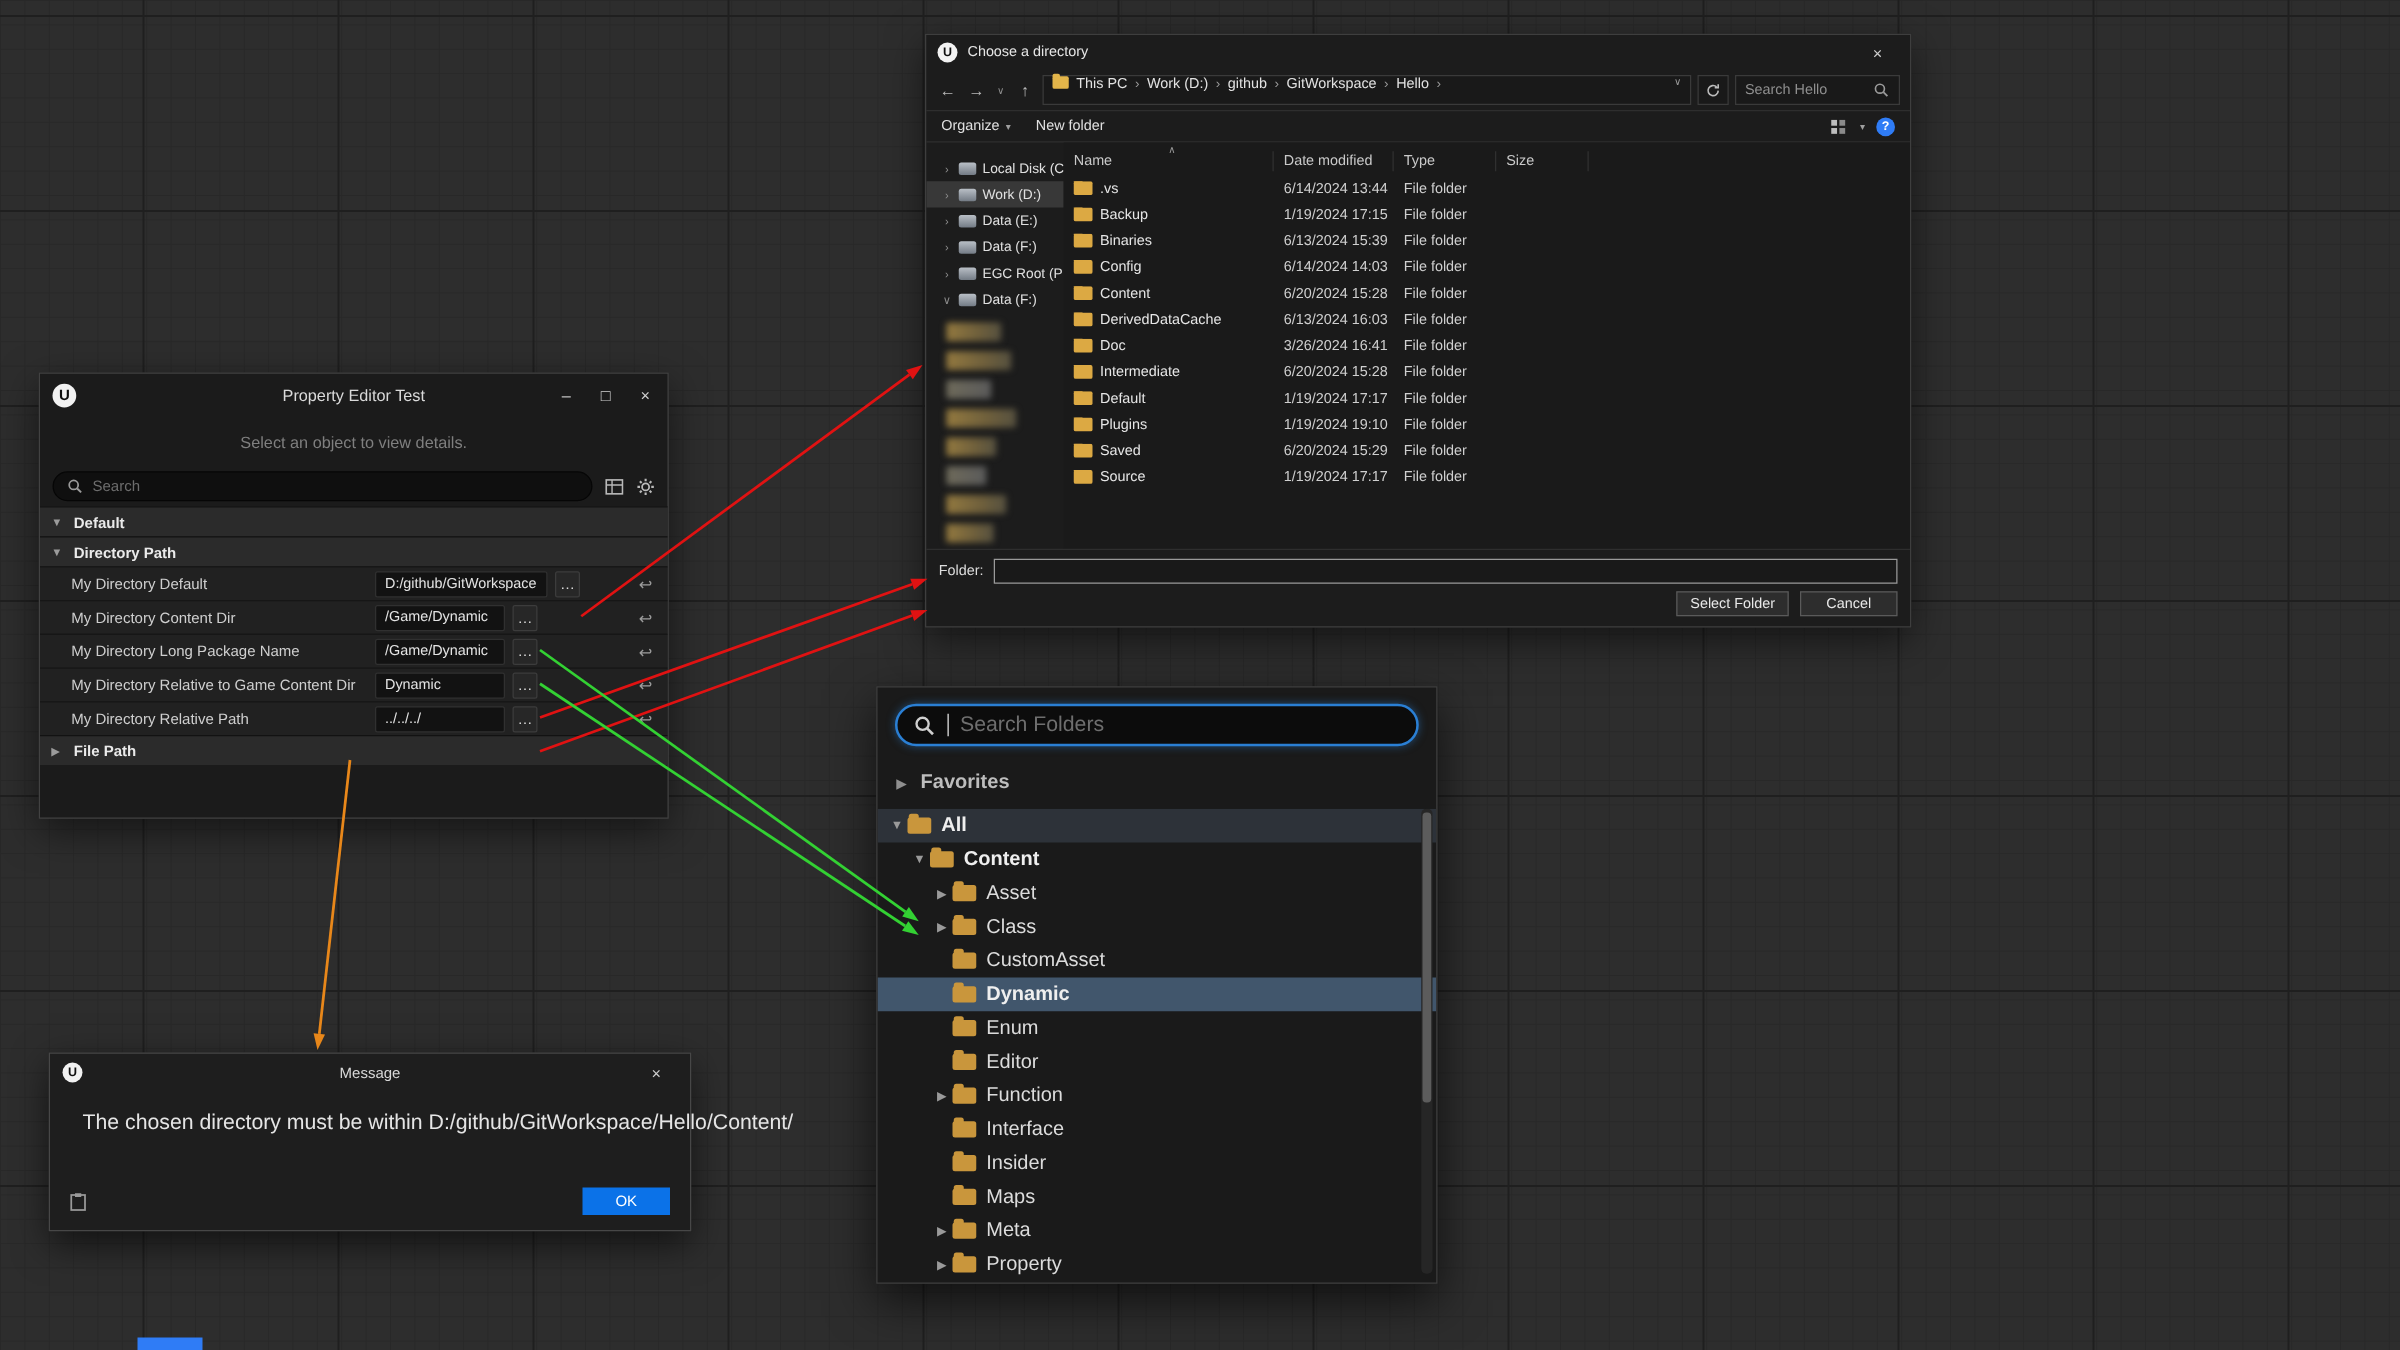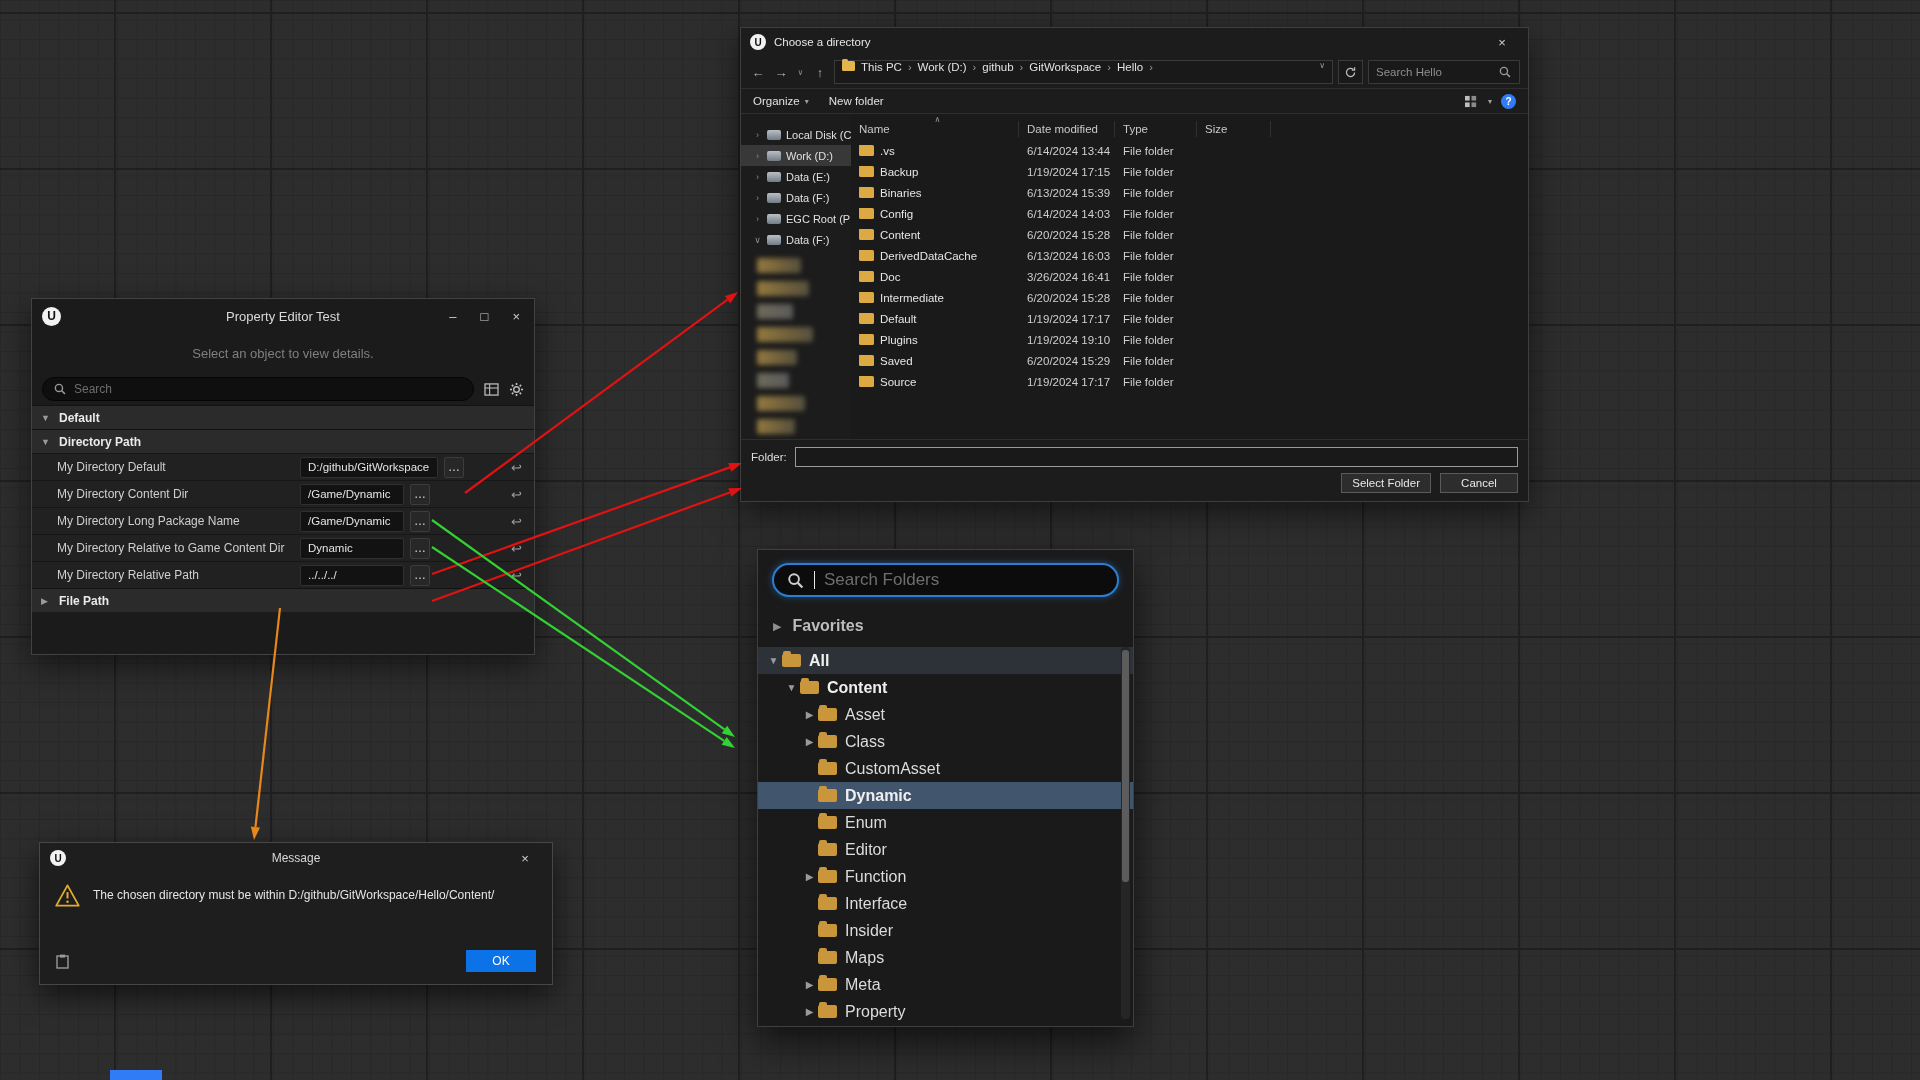--- a/index.html
+++ b/index.html
@@ -32,21 +32,21 @@
   .win-close{margin-left:auto;width:34px;height:100%;display:flex;align-items:center;justify-content:center;color:#cfcfcf;font-size:13px}
   .fd-nav{height:32px;display:flex;align-items:center;gap:5px;padding:0 8px}
   .nav-ic{width:18px;text-align:center;color:#b9b9b9;font-size:13px;flex:none}
   .nav-ic.small{width:11px;font-size:8px;color:#8f8f8f}
   .crumb{flex:1;height:24px;background:#191919;border:1px solid #3a3a3a;display:flex;align-items:flex-start;padding:0 7px;gap:3px;color:#e2e2e2;font-size:11.5px;min-width:0}
   .crumb .sep{color:#9a9a9a;font-size:11px;padding:0 3px}
   .crumb .tail{margin-left:auto;color:#9a9a9a;font-size:8px}
   .bfolder{width:13px;height:10px;background:#e3b54a;border-radius:1.5px;position:relative;flex:none;margin-right:3px}
   .bfolder::before{content:"";position:absolute;top:-2.5px;left:0;width:6px;height:3px;background:#e3b54a;border-radius:1.5px 1.5px 0 0}
   .fd-refresh{width:25px;height:24px;display:flex;align-items:center;justify-content:center;border:1px solid #3a3a3a;background:#191919}
-  .fd-search{width:152px;height:24px;background:#191919;border:1px solid #3a3a3a;display:flex;align-items:center;padding:0 7px;gap:4px;color:#9a9a9a}
+  .fd-search{width:132px;height:24px;background:#191919;border:1px solid #3a3a3a;display:flex;align-items:center;padding:0 7px;gap:4px;color:#9a9a9a}
   .fd-search input{flex:1;min-width:0;background:none;border:none;outline:none;color:#bbb;font-size:11.5px}
   .fd-search input::placeholder{color:#8f8f8f}
   .fd-toolbar{height:26px;display:flex;align-items:center;padding:0 12px;gap:20px;border-top:1px solid #2e2e2e;border-bottom:1px solid #2e2e2e;font-size:11.5px;color:#e0e0e0}
   .tool{display:flex;align-items:center;gap:5px}
   .tool .caret{font-size:8px;color:#9f9f9f}
   .fd-tool-right{margin-left:auto;display:flex;align-items:center;gap:9px}
   .help-circle{width:15px;height:15px;border-radius:50%;background:#2f7cf6;color:#fff;font-size:10px;font-weight:bold;display:flex;align-items:center;justify-content:center}
   .fd-body{flex:1;display:flex;min-height:0}
   .fd-side{width:110px;padding-top:10px;overflow:hidden;flex:none}
   .side-item{height:21px;display:flex;align-items:center;gap:5px;padding-left:12px;font-size:11px;color:#e0e0e0;white-space:nowrap}
@@ -100,27 +100,27 @@
   .pe-ellipsis{width:20px;height:21px;margin-left:6px;background:#272727;border:1px solid #3c3c3c;border-radius:2px;color:#ddd;display:flex;align-items:center;justify-content:center;font-size:12px;line-height:1}
   .pe-reset{margin-left:auto;margin-right:12px;color:#9c9c9c;font-size:13px}
 
   
   .msg{position:absolute;left:39px;top:842px;width:514px;height:143px;background:#1e1e1e;border:1px solid #474747;
        box-shadow:0 10px 28px rgba(0,0,0,.6);color:#ddd;z-index:30;display:flex;flex-direction:column}
   .msg-title{height:30px;display:flex;align-items:center;padding:0 10px;position:relative;flex:none}
   .msg-title .t{position:absolute;left:0;right:0;text-align:center;font-size:12px;color:#d8d8d8;pointer-events:none}
   .msg-title .win-close{z-index:1}
   .msg-body{flex:1;display:flex;gap:12px;padding:10px 14px 0;align-items:flex-start}
-  .msg-text{font-size:12px;color:#e5e5e5;padding-top:5px;white-space:nowrap}
+  .msg-text{font-size:17px;color:#e5e5e5;padding-top:5px;white-space:nowrap}
   .msg-foot{display:flex;align-items:center;justify-content:space-between;padding:0 16px 12px}
   .msg-ok{width:70px;height:22px;background:#0b72e8;border:none;color:#fff;display:flex;align-items:center;justify-content:center;font-size:12px}
   .clip{color:#9a9a9a}
 
   
-  .pk{position:absolute;left:757px;top:549px;width:377px;height:478px;background:#1a1a1a;border:1px solid #3f3f3f;
+  .pk{position:absolute;left:701px;top:549px;width:449px;height:478px;background:#1a1a1a;border:1px solid #3f3f3f;
       box-shadow:0 14px 36px rgba(0,0,0,.65);padding-top:13px;color:#d6d6d6;z-index:20}
   .pk-search{margin:0 14px;height:34px;border-radius:17px;border:2px solid #2a7fd4;background:#0c0c0c;display:flex;align-items:center;gap:9px;padding:0 12px;box-shadow:0 0 7px rgba(42,127,212,.5)}
   .pk-search .mag{width:19px;height:19px;color:#d0d0d0}
   .pk-caret{width:1px;height:18px;background:#e8e8e8;flex:none}
   .pk-search input{flex:1;min-width:0;background:none;border:none;outline:none;color:#cfcfcf;font-size:17px}
   .pk-search input::placeholder{color:#6e6e6e}
   .pk-fav{margin-top:16px;padding:0 15px;display:flex;align-items:center;gap:11px;height:26px;color:#bdbdbd;font-size:16px;font-weight:bold}
   .pk-fav .tri{color:#8f8f8f;font-size:11px;font-weight:normal}
   .pk-tree{margin-top:8px;position:relative;height:381px;overflow:hidden}
   .pk-row{height:27px;display:flex;align-items:center;font-size:16px;color:#dcdcdc}

